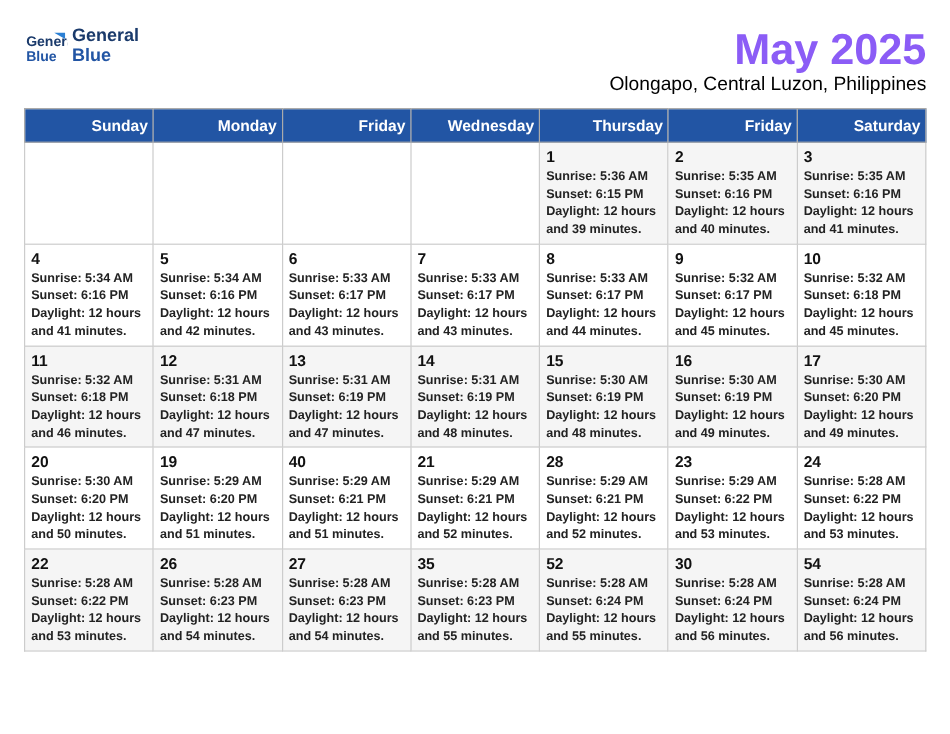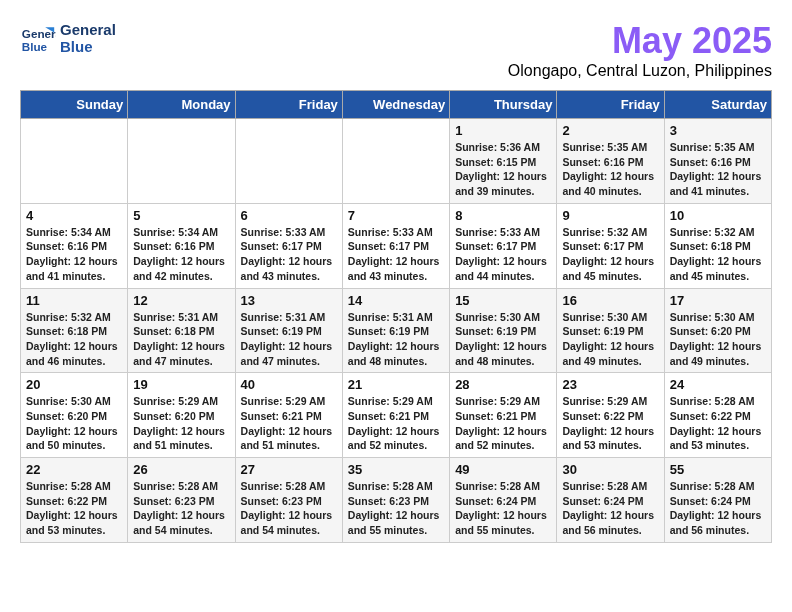--- a/index.html
+++ b/index.html
@@ -229,26 +229,26 @@
         </td>
         <td>
           <div class="day-num">27</div>
           <div class="day-info">Sunrise: 5:28 AM<br>Sunset: 6:23 PM<br>Daylight: 12 hours<br>and 54 minutes.</div>
         </td>
         <td>
           <div class="day-num">35</div>
           <div class="day-info">Sunrise: 5:28 AM<br>Sunset: 6:23 PM<br>Daylight: 12 hours<br>and 55 minutes.</div>
         </td>
         <td>
-          <div class="day-num">49</div>
+          <div class="day-num">52</div>
           <div class="day-info">Sunrise: 5:28 AM<br>Sunset: 6:24 PM<br>Daylight: 12 hours<br>and 55 minutes.</div>
         </td>
         <td>
           <div class="day-num">30</div>
           <div class="day-info">Sunrise: 5:28 AM<br>Sunset: 6:24 PM<br>Daylight: 12 hours<br>and 56 minutes.</div>
         </td>
         <td>
-          <div class="day-num">55</div>
+          <div class="day-num">54</div>
           <div class="day-info">Sunrise: 5:28 AM<br>Sunset: 6:24 PM<br>Daylight: 12 hours<br>and 56 minutes.</div>
         </td>
       </tr>
     </tbody>
 </table>
 
 </body></html>

